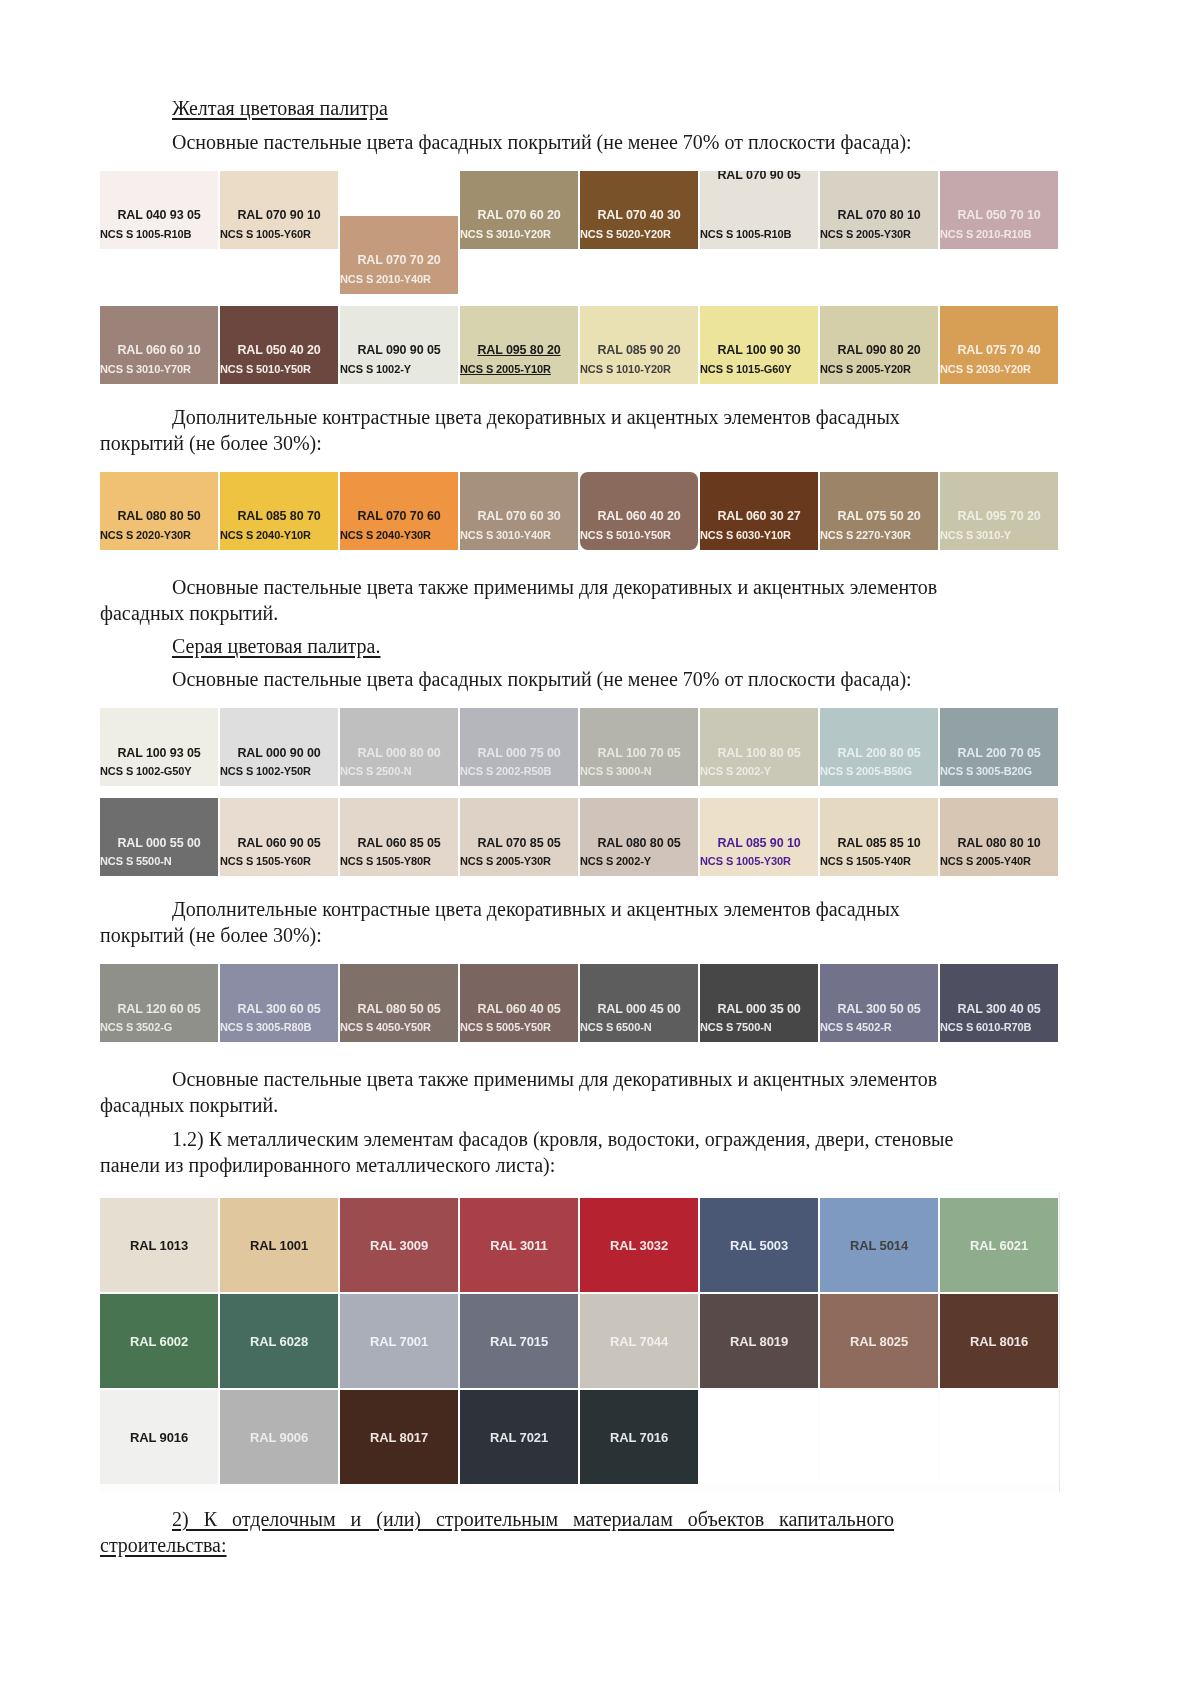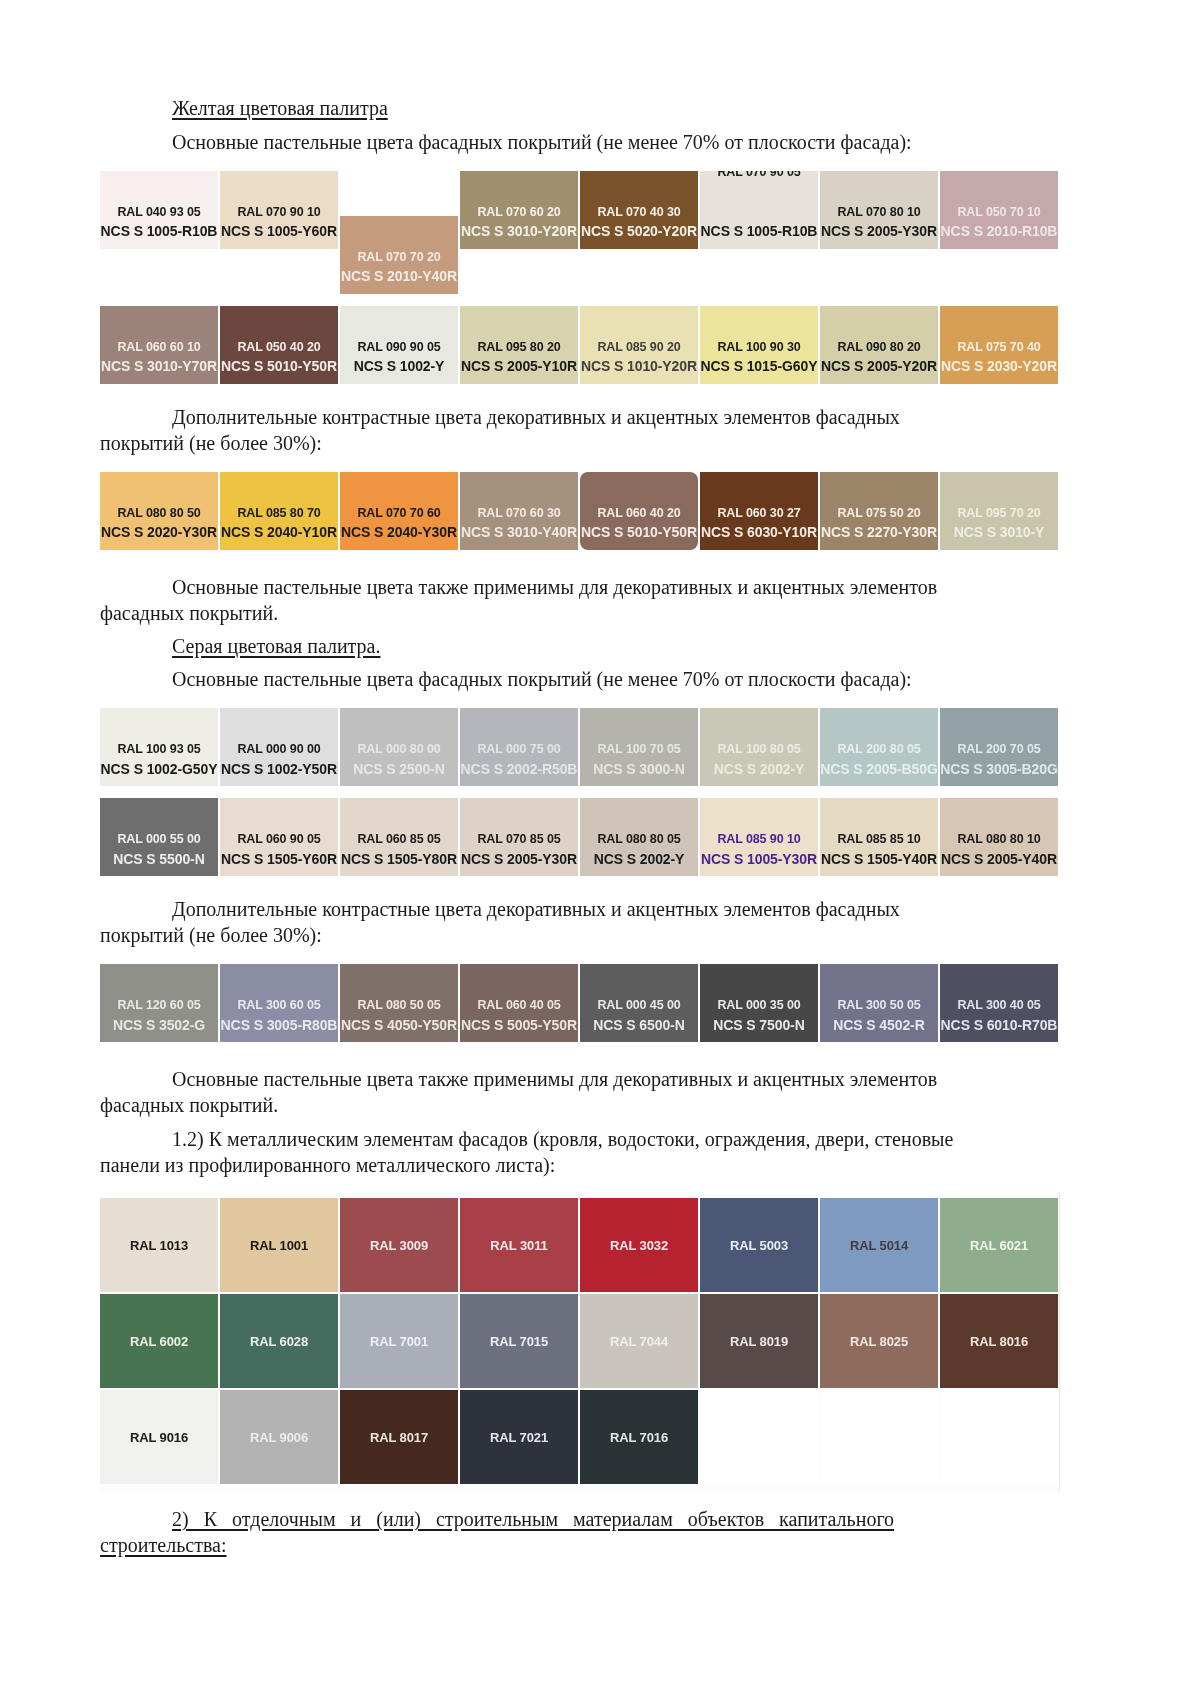--- a/index.html
+++ b/index.html
@@ -81,24 +81,23 @@
   .swatch .ral {
     font-size: 12.5px;
     font-weight: bold;
     letter-spacing: -0.1px;
     text-align: center;
     line-height: 1.15;
     margin-bottom: 5px;
     white-space: nowrap;
   }
   .swatch .ncs {
-    font-size: 14px;
+    font-size: 11px;
     font-weight: bold;
     letter-spacing: -0.1px;
-    text-align: center;
     line-height: 1.1;
     white-space: nowrap;
   }
 
   
   .metal-wrap {
     background: #fdfdfd;
     width: 960px;
     padding: 6px 0 8px 0;
     box-sizing: border-box;
@@ -183,21 +182,21 @@
           <div class="ncs">NCS S 3010-Y70R</div>
         </div>
         <div class="swatch" style="background: rgb(107, 71, 64); color: rgb(243, 236, 232);">
           <div class="ral">RAL 050 40 20</div>
           <div class="ncs">NCS S 5010-Y50R</div>
         </div>
         <div class="swatch" style="background: rgb(231, 232, 224); color: rgb(26, 26, 26);">
           <div class="ral">RAL 090 90 05</div>
           <div class="ncs">NCS S 1002-Y</div>
         </div>
-        <div class="swatch" style="background: rgb(214, 211, 174); color: rgb(26, 26, 26);">
+        <div class="swatch" style="background: rgb(214, 211, 174); color: rgb(26, 26, 26); text-decoration: underline;">
           <div class="ral">RAL 095 80 20</div>
           <div class="ncs">NCS S 2005-Y10R</div>
         </div>
         <div class="swatch" style="background: rgb(233, 224, 180); color: #404040;">
           <div class="ral">RAL 085 90 20</div>
           <div class="ncs">NCS S 1010-Y20R</div>
         </div>
         <div class="swatch" style="background: rgb(236, 228, 155); color: rgb(26, 26, 26);">
           <div class="ral">RAL 100 90 30</div>
           <div class="ncs">NCS S 1015-G60Y</div>

